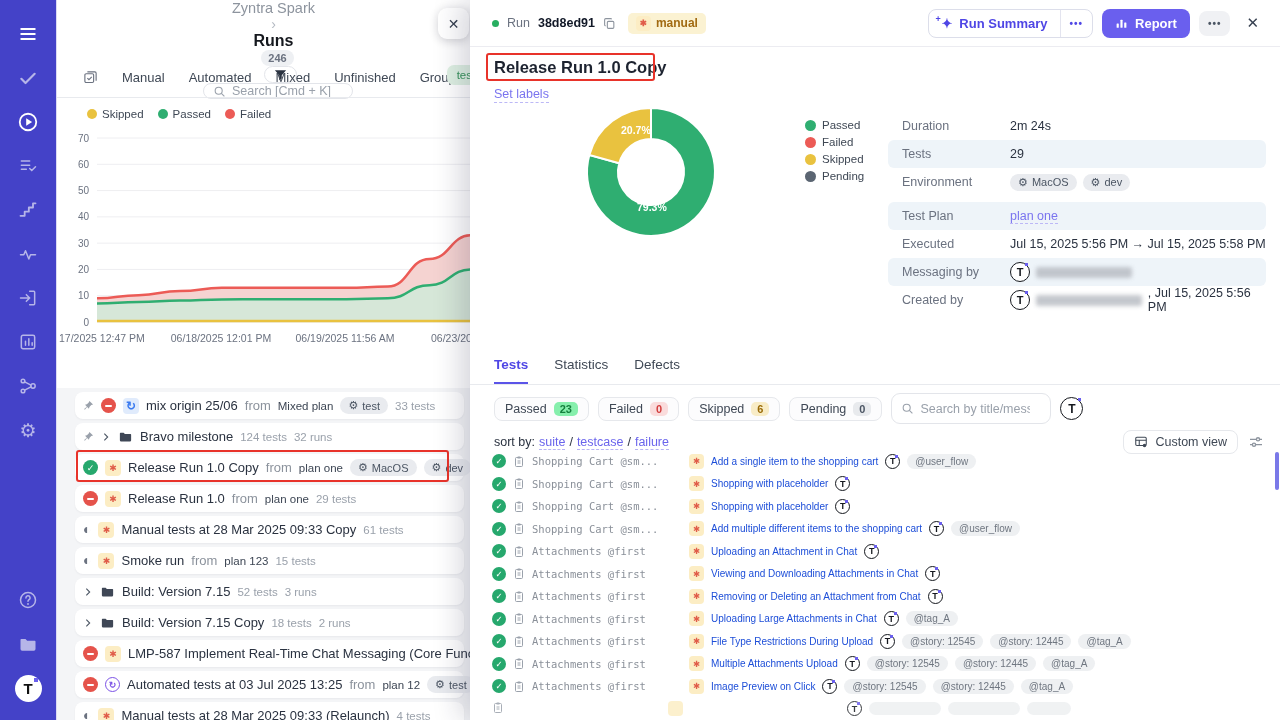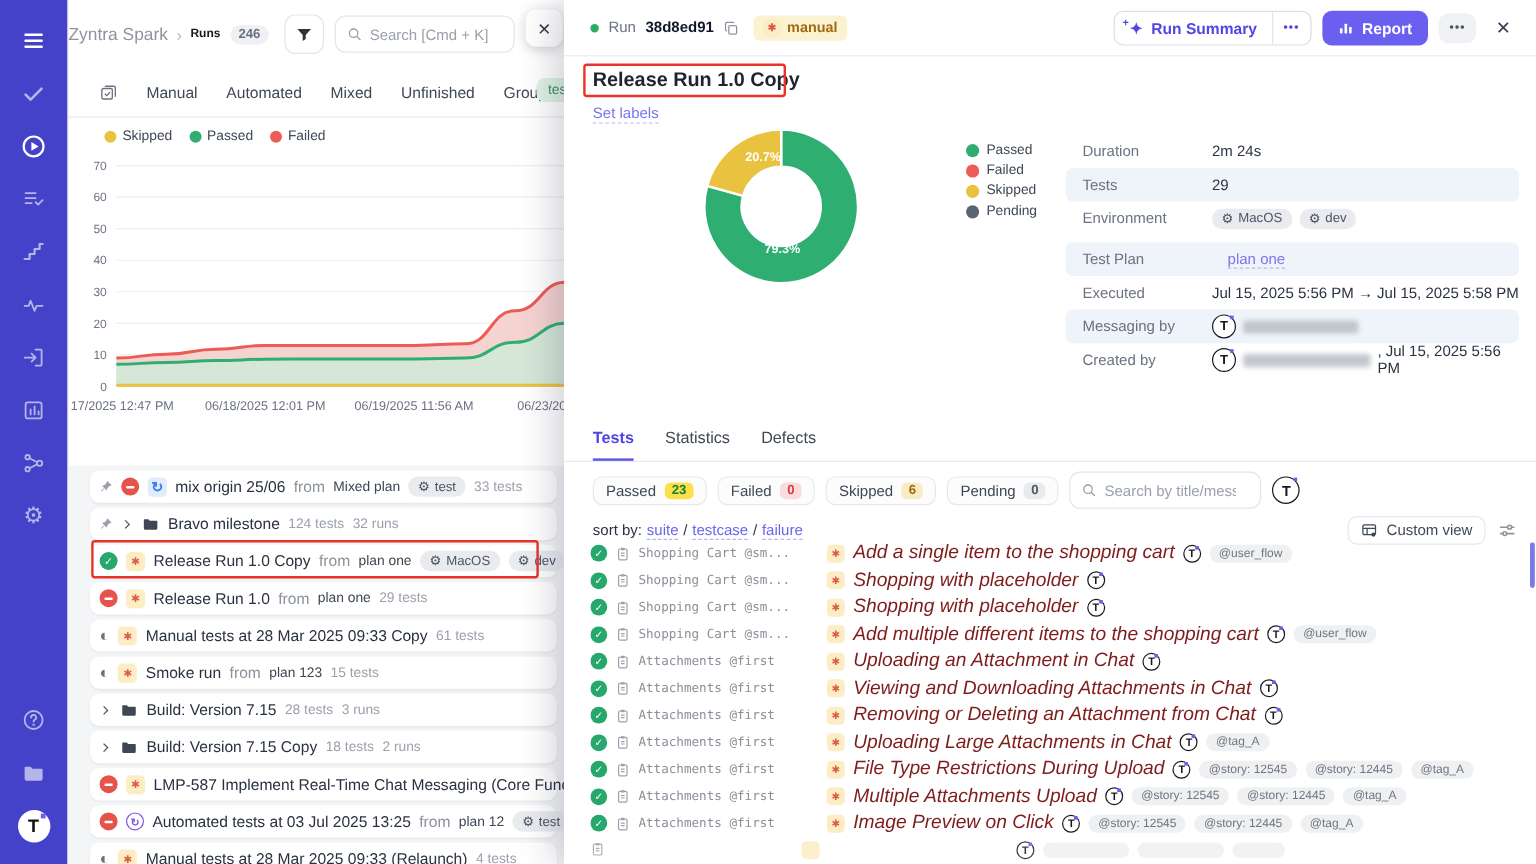--- a/index.html
+++ b/index.html
@@ -13,24 +13,24 @@
   .ric svg{stroke:#b6b5e8;fill:none;stroke-width:1.8;stroke-linecap:round;stroke-linejoin:round;}
   .ric.active svg{stroke:#ffffff;}
   .ric.active svg .fillw{fill:#ffffff;stroke:none;}
   .ric .gear-glyph{font-size:19px;color:#b6b5e8;}
   .rail-spacer{flex:1;}
   .rail-avatar{width:27px;height:27px;border-radius:50%;background:#fff;display:flex;align-items:center;justify-content:center;color:#111;font-weight:bold;font-size:15px;position:relative;}
   .rail-avatar::after{content:"";position:absolute;top:3px;right:4px;width:4px;height:4px;background:#6a5fee;}
 
   
   .left-panel{position:absolute;left:56px;top:0;width:414px;height:720px;background:#fff;border-left:1px solid #dbdaf4;overflow:hidden;z-index:1;}
-  .lp-header{position:absolute;top:0;left:0;right:0;height:57px;display:flex;align-items:center;}
+  .lp-header{position:absolute;top:0;left:0;right:0;height:57px;display:flex;align-items:center;padding-left:20px;flex-direction:column;}
   .crumb-project{color:#8d949e;font-size:14.5px;}
   .crumb-sep{color:#b3b9c2;margin:0 7px;font-size:14px;}
-  .crumb-section{color:#15181e;font-weight:bold;font-size:10px;}
+  .crumb-section{color:#15181e;font-weight:bold;font-size:16px;}
   .crumb-count{background:#eef0f3;color:#6b7280;font-size:11px;font-weight:bold;border-radius:10px;padding:2px 7px;margin-left:8px;}
   .lp-filter-btn{width:33px;height:33px;border:1px solid #e3e5ea;border-radius:9px;display:flex;align-items:center;justify-content:center;margin-left:13px;background:#fff;cursor:pointer;}
   .searchbox{display:flex;align-items:center;gap:6px;border:1px solid #e3e5ea;border-radius:9px;height:31px;padding:0 9px;background:#fff;}
   .searchbox input{border:none;outline:none;font-size:12.5px;color:#374151;width:110px;font-family:"Liberation Sans",sans-serif;background:transparent;}
   .searchbox input::placeholder{color:#9aa1ab;}
   .lp-search{margin-left:9px;width:150px;}
   .lp-close{position:absolute;top:8px;left:381px;width:31px;height:31px;background:#fff;border-radius:9px;box-shadow:0 2px 10px rgba(20,20,40,.2);display:flex;align-items:center;justify-content:center;color:#374151;z-index:4;font-size:14px;cursor:pointer;}
   .lp-tabs{position:absolute;top:57px;left:0;right:0;height:41px;border-bottom:1px solid #e8eaee;display:flex;align-items:center;gap:24px;padding-left:26px;font-size:13px;color:#3f4855;}
   .lp-tab{cursor:pointer;}
   .tab-badge{position:absolute;right:-12px;top:8px;background:#dff1e3;color:#37945b;font-size:11.5px;border-radius:7px;padding:4px 10px;}
@@ -74,54 +74,54 @@
   .d-title{position:absolute;top:58px;left:24px;font-size:16.5px;font-weight:bold;color:#1d2330;}
   .set-labels{position:absolute;top:87px;left:24px;font-size:12.5px;color:#7a74ef;border-bottom:1px dashed #bcb8f6;padding-bottom:1px;cursor:pointer;}
 
   .donut-wrap{position:absolute;top:101px;left:110px;width:142px;height:142px;}
   .donut-legend{position:absolute;top:119px;left:335px;display:flex;flex-direction:column;gap:5px;font-size:11.5px;color:#3f4855;}
   .donut-legend div{display:flex;align-items:center;gap:6px;}
 
   .info-table{position:absolute;top:112px;left:418px;right:14px;}
   .info-row{display:flex;align-items:center;min-height:28px;border-radius:6px;font-size:12.5px;}
   .info-row.shade{background:#eef4f9;}
-  .info-row.gap{margin-top:6px;gap:13px;}
+  .info-row.gap{margin-top:6px;}
   .info-label{width:122px;padding-left:14px;color:#6b7280;flex:0 0 auto;}
   .info-value{color:#2a3240;display:flex;align-items:center;gap:6px;}
   .status-pass{color:#17a56c;font-weight:bold;letter-spacing:.3px;display:flex;align-items:center;gap:6px;}
   .status-pass .dot{background:#17a56c;width:8px;height:8px;}
   .plan-link{color:#7a74ef;border-bottom:1px dashed #bcb8f6;cursor:pointer;}
   .tavatar{width:20px;height:20px;border-radius:50%;border:1.5px solid #15181e;background:#fff;color:#15181e;display:inline-flex;align-items:center;justify-content:center;font-weight:bold;font-size:11px;position:relative;flex:0 0 auto;}
   .tavatar::after{content:"";position:absolute;top:0;right:1px;width:3px;height:3px;background:#6a5fee;}
   .tavatar.small{width:15px;height:15px;font-size:9px;border-width:1.2px;}
   .redact{height:11px;background:#b9bdc4;border-radius:2px;filter:blur(2px);opacity:.85;}
 
   .d-tabs{position:absolute;top:357px;left:0;right:0;height:28px;border-bottom:1px solid #e8eaee;display:flex;gap:26px;padding-left:24px;font-size:13.5px;color:#3f4855;}
   .d-tab{padding-bottom:9px;cursor:pointer;}
   .d-tab.active{color:#4f46e5;font-weight:bold;border-bottom:2px solid #5b54e8;}
 
   .filter-row{position:absolute;top:393px;left:24px;right:14px;display:flex;align-items:center;gap:9px;}
   .chip{display:flex;align-items:center;gap:7px;border:1px solid #e6e8ec;background:#fcfcfd;border-radius:8px;padding:4px 10px;font-size:12.5px;color:#3f4855;cursor:pointer;}
   .cnt{font-size:11px;font-weight:bold;border-radius:5px;padding:1px 6px;}
-  .cnt.green{background:#fde047;color:#15803d;}
+  .cnt.green{background:#86efac;color:#15803d;}
   .cnt.red{background:#fadcdc;color:#d23d3d;}
   .cnt.yellow{background:#f8ecc6;color:#9a6b07;}
   .cnt.gray{background:#e8eaed;color:#4b5563;}
   .d-search{width:160px;}
 
   .sort-row{position:absolute;top:430px;left:24px;right:16px;display:flex;align-items:center;font-size:12.5px;color:#2a3240;}
   .sort-link{color:#6a64ec;border-bottom:1px dashed #b7b3f4;margin:0 4px;cursor:pointer;}
   .sort-link:first-of-type{margin-left:6px;}
   .custom-view{margin-left:auto;display:flex;align-items:center;gap:7px;border:1px solid #e6e8ec;border-radius:8px;padding:4px 10px;font-size:12.5px;color:#3f4855;background:#fff;cursor:pointer;}
   .sliders-btn{margin-left:10px;cursor:pointer;display:flex;align-items:center;}
 
   .tests-list{position:absolute;top:452px;left:22px;right:8px;bottom:0;overflow:hidden;display:flex;flex-direction:column;gap:4px;}
   .t-row{display:flex;align-items:center;gap:7px;height:18.5px;white-space:nowrap;cursor:pointer;}
   .t-suite{width:150px;flex:0 0 auto;font-family:"DejaVu Sans Mono",monospace;font-size:10.5px;color:#8a9099;overflow:hidden;}
-  .t-title{font-size:16px;color:#7f1d1d;font-style:italic;}
+  .t-title{font-size:10px;color:#1d4ed8;}
   .t-tag{background:#eef0f2;color:#6f7680;font-size:10px;border-radius:9px;padding:2px 8px;}
   .t-check{width:14px;height:14px;border-radius:50%;background:#26a86d;color:#fff;font-size:8.5px;display:flex;align-items:center;justify-content:center;flex:0 0 auto;}
   .t-emoji{width:15px;height:15px;border-radius:4px;background:#fcedc4;color:#e05c49;font-size:8.5px;display:flex;align-items:center;justify-content:center;flex:0 0 auto;}
   .ph{background:#eef0f2;border-radius:9px;height:13px;width:72px;}
   .ph.sm{width:44px;}
   .scroll-thumb{position:absolute;right:1px;top:452px;width:4px;height:38px;background:#7a79e8;border-radius:2px;}
 
   .anno{position:absolute;border:2px solid #e8332a;border-radius:3px;pointer-events:none;z-index:6;}
   .anno-run-row{left:19px;top:450px;width:373px;height:32px;}
   .anno-title{left:16px;top:53px;width:169px;height:28px;}
@@ -372,21 +372,21 @@
             <svg width="10" height="10" viewBox="0 0 24 24" style="stroke:#4b5563;fill:none;stroke-width:2.6">
               <path d="M8 4l8 8-8 8"></path>
             </svg>
           </span>
           <span style="display: inline-flex;">
             <svg width="15" height="15" viewBox="0 0 24 24">
               <path fill="#3f4756" d="M3 7a1 1 0 0 1 1-1h5l2 2h9a1 1 0 0 1 1 1v9a2 2 0 0 1-2 2H5a2 2 0 0 1-2-2z"></path>
             </svg>
           </span>
           <span class="run-title">Build: Version 7.15</span>
-          <span class="run-meta">28 tests</span>
+          <span class="run-meta">52 tests</span>
           <span class="run-meta">3 runs</span>
         </div>
         <div class="run-row">
           <span style="display: inline-flex;">
             <svg width="10" height="10" viewBox="0 0 24 24" style="stroke:#4b5563;fill:none;stroke-width:2.6">
               <path d="M8 4l8 8-8 8"></path>
             </svg>
           </span>
           <span style="display: inline-flex;">
             <svg width="15" height="15" viewBox="0 0 24 24">

